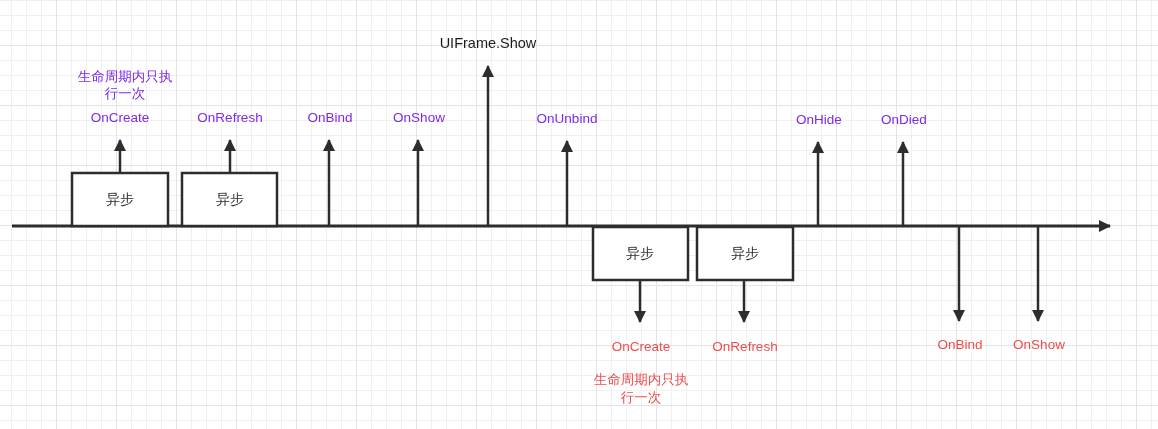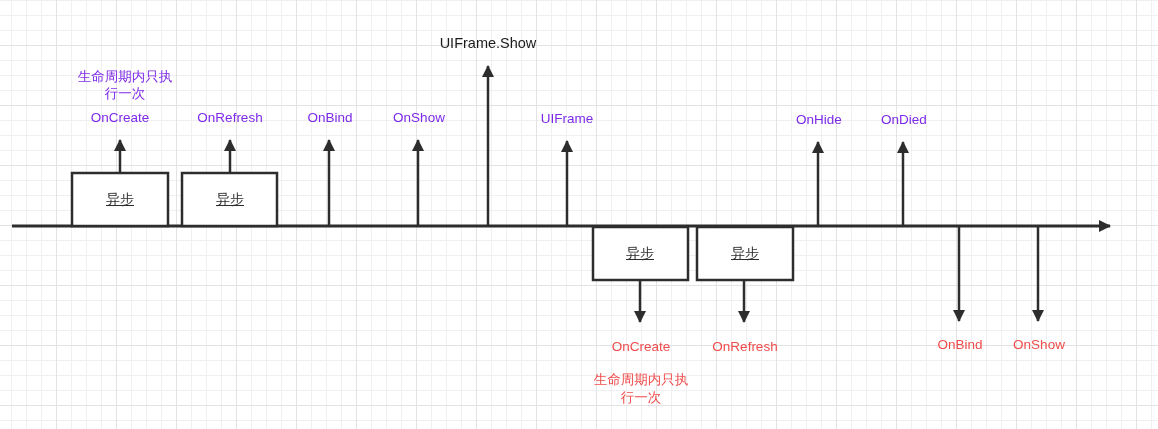--- a/index.html
+++ b/index.html
@@ -28,21 +28,21 @@
   .lbl {
     position: absolute;
     transform: translateX(-50%);
     white-space: nowrap;
     font-size: 13.5px;
     line-height: 17px;
   }
   .purple { color: #7d2ae8; }
   .red    { color: #f04c4c; }
   .black  { color: #1b1b1b; font-size: 14.5px; }
-  .boxlbl { color: #2d2d2d; font-size: 14px; text-decoration: underline; }
+  .boxlbl { color: #2d2d2d; font-size: 14px; }
 </style>
 </head>
 <body>
 
 <div class="canvas">
 
   <svg class="diagram-svg" width="1158" height="429" viewBox="0 0 1158 429">
     <defs>
       <marker id="ah" markerUnits="userSpaceOnUse" markerWidth="14" markerHeight="14" refX="12" refY="7" orient="auto">
         <path d="M1,1 L13,7 L1,13 Z" fill="#2d2d2d"></path>
@@ -74,21 +74,21 @@
 
   <div class="lbl black" style="left:488px; top:35px;">UIFrame.Show</div>
 
   <div class="lbl purple" style="left:125px; top:68px;">生命周期内只执</div>
   <div class="lbl purple" style="left:125px; top:85px;">行一次</div>
 
   <div class="lbl purple" style="left:120px; top:109px;">OnCreate</div>
   <div class="lbl purple" style="left:230px; top:109px;">OnRefresh</div>
   <div class="lbl purple" style="left:330px; top:109px;">OnBind</div>
   <div class="lbl purple" style="left:419px; top:109px;">OnShow</div>
-  <div class="lbl purple" style="left:567px; top:110px;">UIFrame</div>
+  <div class="lbl purple" style="left:567px; top:110px;">OnUnbind</div>
   <div class="lbl purple" style="left:819px; top:111px;">OnHide</div>
   <div class="lbl purple" style="left:904px; top:111px;">OnDied</div>
 
   <div class="lbl boxlbl" style="left:120px; top:191px;">异步</div>
   <div class="lbl boxlbl" style="left:230px; top:191px;">异步</div>
   <div class="lbl boxlbl" style="left:640px; top:245px;">异步</div>
   <div class="lbl boxlbl" style="left:745px; top:245px;">异步</div>
 
   <div class="lbl red" style="left:641px; top:338px;">OnCreate</div>
   <div class="lbl red" style="left:745px; top:338px;">OnRefresh</div>

